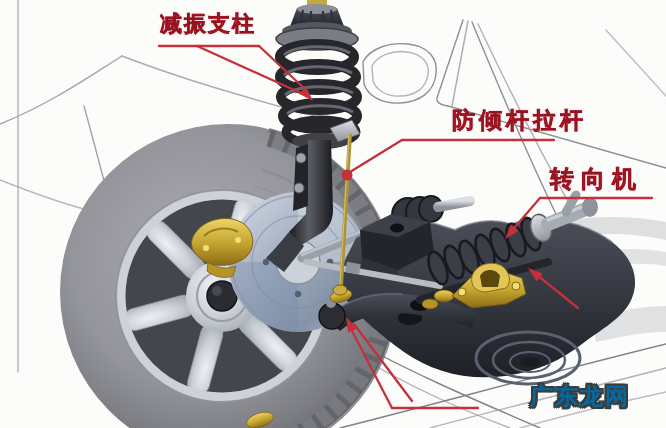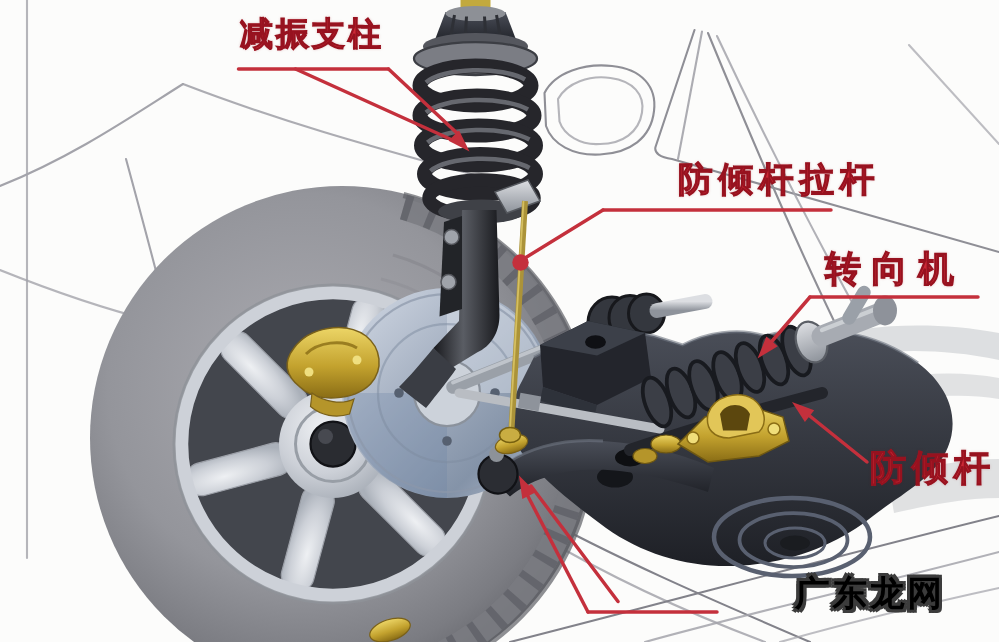--- a/index.html
+++ b/index.html
@@ -8,21 +8,21 @@
     background:#fcfcfb;font-family:"DejaVu Sans","Liberation Sans",sans-serif;
   }
   .stage svg{position:absolute;left:0;top:0;}
   .callout{
     position:absolute;color:#cc2936;font-weight:800;line-height:1;
     -webkit-text-stroke:0.6px #97121f;
     text-shadow:0 0 2px rgba(150,15,30,.35);
     white-space:nowrap;user-select:none;
   }
   .watermark{
-    position:absolute;color:#000000;font-weight:800;white-space:nowrap;line-height:1;
+    position:absolute;color:#0369a1;font-weight:800;white-space:nowrap;line-height:1;
     text-shadow:-2px -2px 0 #3c3c3c,2px -2px 0 #3c3c3c,-2px 2px 0 #3c3c3c,2px 2px 0 #3c3c3c,
                 0 -2px 0 #3c3c3c,0 2px 0 #3c3c3c,-2px 0 0 #3c3c3c,2px 0 0 #3c3c3c;
   }
 </style>
 </head>
 <body>
 
 <div class="stage">
 
 <svg width="666" height="428" viewBox="0 0 666 428">
@@ -272,20 +272,19 @@
     <path d="M 392 408 L 350 327"></path>
     <path d="M 412 401 L 354 324"></path>
     <polygon points="346,317 357.2,328.2 348.2,332.7" fill="#c4303c" stroke="none"></polygon>
   </g>
 </svg>
 
 <div class="callout" style="left:160px;top:13px;font-size:22px;letter-spacing:2px;">减振支柱</div>
 
 <div class="callout" style="left:408px;top:109px;font-size:23px;letter-spacing:4px;padding-left:44px;">防倾杆拉杆</div>
 
-<div class="callout" style="left:550px;top:167px;font-size:24px;letter-spacing:7px;">转向机</div>
-
-<div class="callout" style="left:580px;top:300px;font-size:24px;letter-spacing:4px;">防倾杆</div>
+<div class="callout" style="left:550px;top:167px;font-size:24px;letter-spacing:7px;font-family:Liberation Serif, serif;">转向机</div>
+
 
 
 <div class="watermark" style="left:530px;top:385px;font-size:23px;letter-spacing:2px;">广东龙网</div>
 
 </div>
 
 </body></html>

